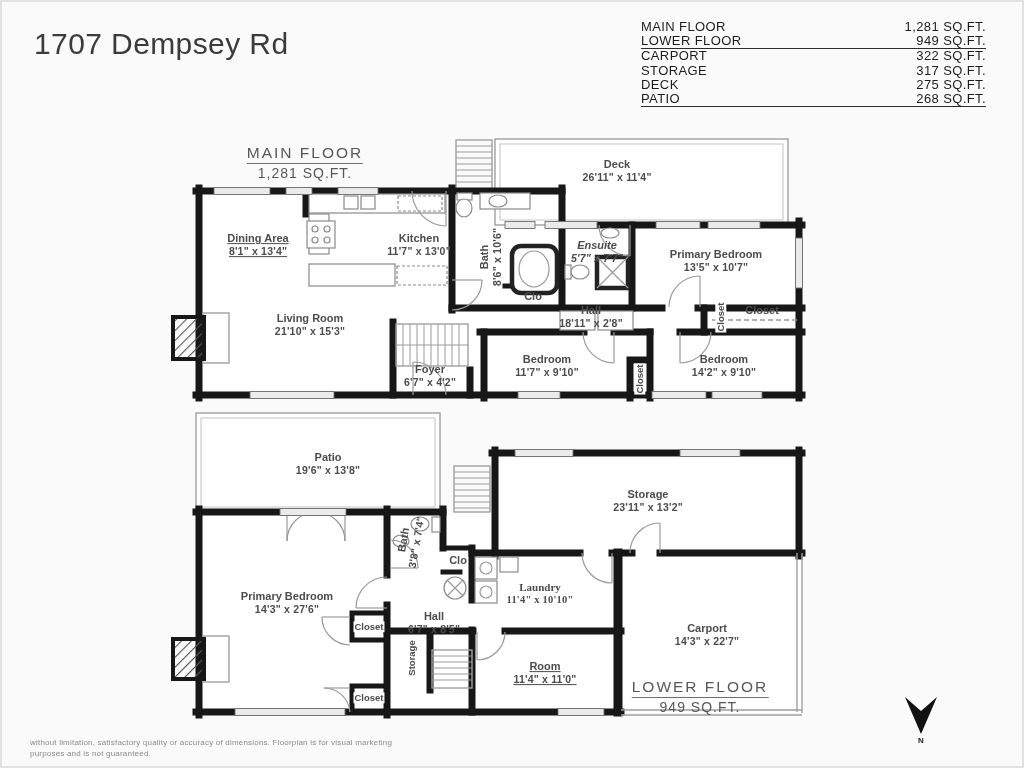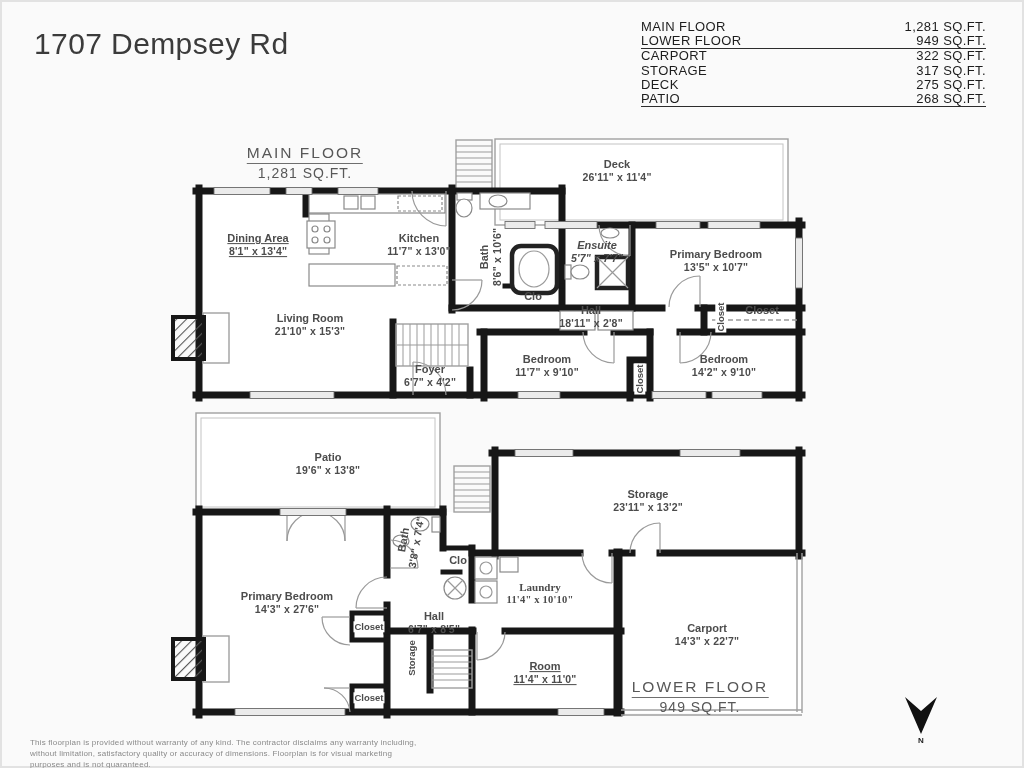--- a/index.html
+++ b/index.html
@@ -411,18 +411,17 @@
       <div>Closet</div>
     </div>
   <div class="rlabel" style="left:707px;top:635px;">
       <div>Carport</div>
       <div class="dims">14'3" x 22'7"</div>
     </div>
 
   <div class="compass-n">N</div>
 
   <div class="disclaimer">
-    <div>This floorplan is provided without warranty of any kind. The contractor disclaims any warranty including,</div>
     <div>without limitation, satisfactory quality or accuracy of dimensions. Floorplan is for visual marketing</div>
     <div>purposes and is not guaranteed.</div>
   </div>
 
 </div>
 
 </body></html>

